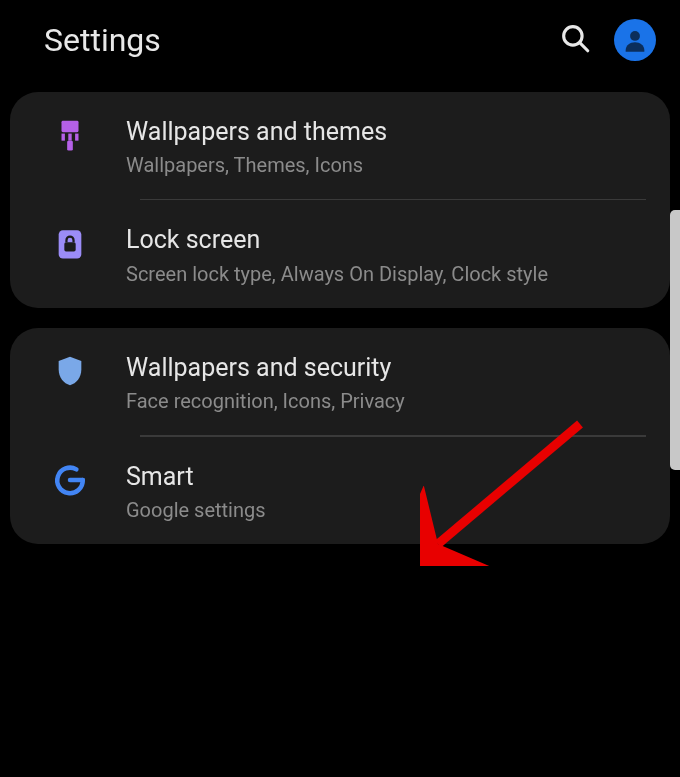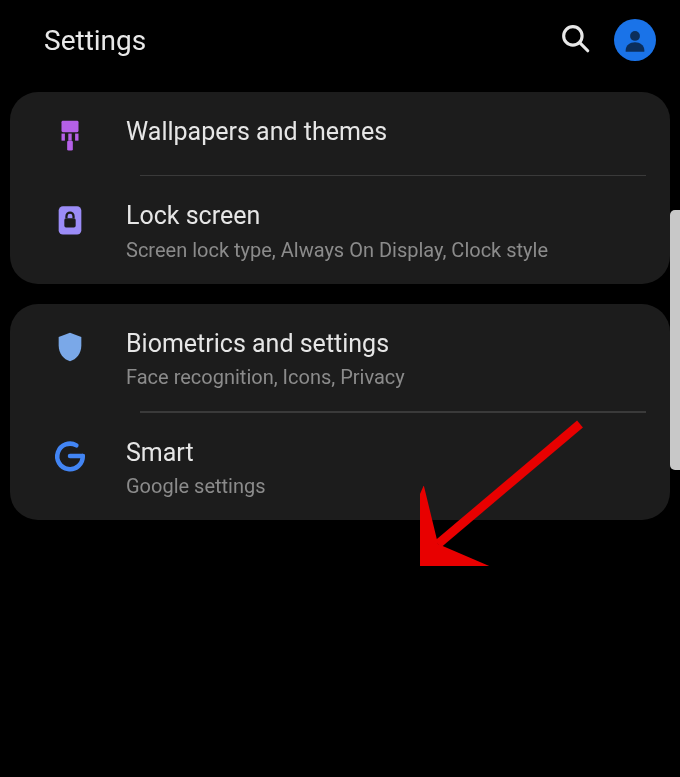--- a/index.html
+++ b/index.html
@@ -12,21 +12,21 @@
     position: relative;
   }
   .header {
     display: flex;
     align-items: center;
     padding: 20px 24px 20px 44px;
     height: 80px;
   }
   .header-title {
     color: #e8e8e8;
-    font-size: 28px;
+    font-size: 32px;
     font-weight: 400;
     flex: 1;
   }
   .header-actions {
     display: flex;
     align-items: center;
     gap: 22px;
   }
   .search-icon svg { width: 34px; height: 34px; }
   .avatar {
@@ -122,20 +122,21 @@
       <svg viewBox="0 0 24 24" fill="#b560e8">
         <rect x="6" y="2" width="12" height="8" rx="1"></rect>
         <rect x="6" y="11" width="2.4" height="5"></rect>
         <rect x="10.8" y="11" width="2.4" height="5"></rect>
         <rect x="15.6" y="11" width="2.4" height="5"></rect>
         <rect x="10" y="16" width="4" height="7" rx="1"></rect>
       </svg>
     </div>
     <div class="text-slot">
       <div class="item-title">Wallpapers and themes</div>
+      <div class="item-sub">Wallpapers, Themes, Icons</div>
     </div>
   </div>
 
   <div class="divider"></div>
 
   <div class="item">
     <div class="icon-slot">
       <svg viewBox="0 0 24 24">
         <rect x="4" y="3" width="16" height="20" rx="3" fill="#9b8cf7"></rect>
         <path d="M9.5 11.5 V10 a2.5 2.5 0 0 1 5 0 v1.5" fill="none" stroke="#1c1c1c" stroke-width="1.6"></path>
@@ -152,21 +153,21 @@
 
 <div class="group">
 
   <div class="item">
     <div class="icon-slot">
       <svg viewBox="0 0 24 24" fill="#7aa8e8">
         <path d="M12 2 L20 5 V11 C20 16.5 16.5 21 12 22 C7.5 21 4 16.5 4 11 V5 Z"></path>
       </svg>
     </div>
     <div class="text-slot">
-      <div class="item-title">Biometrics and settings</div>
+      <div class="item-title">Wallpapers and security</div>
       <div class="item-sub">Face recognition, Icons, Privacy</div>
     </div>
   </div>
 
   <div class="divider"></div>
 
 
   <div class="divider"></div>
 
   <div class="item">

